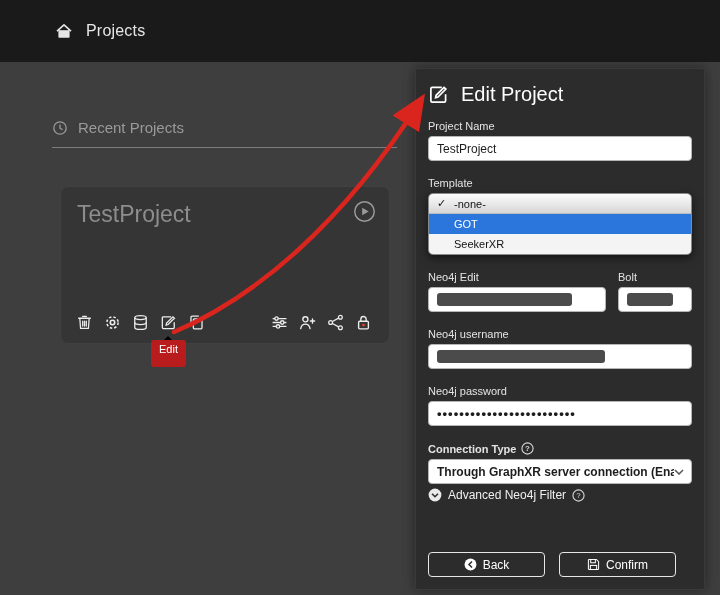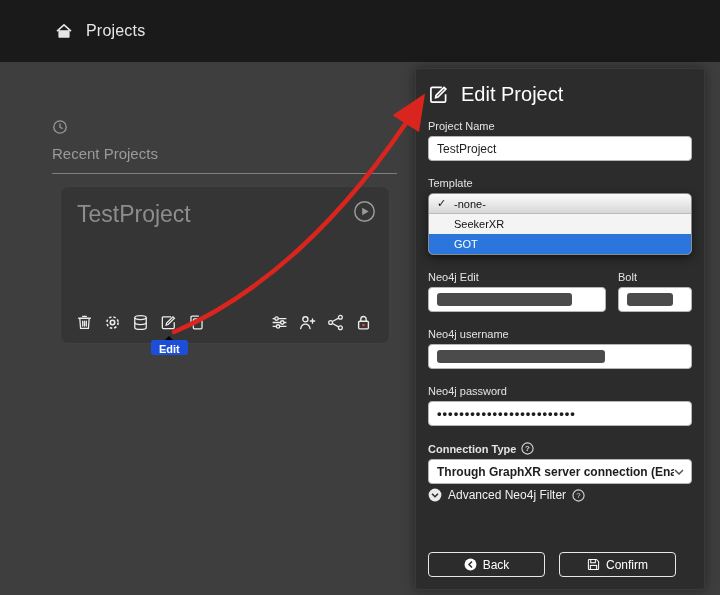--- a/index.html
+++ b/index.html
@@ -8,36 +8,36 @@
     position:relative; background:#3e3e3e; overflow:hidden;
     font-family:"Liberation Sans", sans-serif;
   }
   
   .navbar { position:absolute; top:0; left:0; width:720px; height:62px;
     background:#1a1a1a; display:flex; align-items:center; gap:13px; padding-left:55px; }
   .navbar .title { color:#e6e6e6; font-size:16px; letter-spacing:.2px; }
 
   
   .section-head { position:absolute; left:52px; top:119px; width:345px;
-    display:flex; align-items:flex-start; gap:10px; color:#9a9a9a; font-size:15px;
-    padding-bottom:11px; border-bottom:1px solid #7d7d7d;flex-direction:column; }
+    display:flex; align-items:center; gap:10px; color:#9a9a9a; font-size:15px;
+    padding-bottom:11px; border-bottom:1px solid #7d7d7d; }
 
   
   .card { position:absolute; left:60px; top:186px; width:330px; height:158px;
     background:#353535; border:1px solid #414141; border-radius:8px; padding:14px 16px; }
   .card-title { color:#8d8d8d; font-size:23px; font-weight:400; }
   .play { position:absolute; top:13px; right:13px; cursor:pointer; }
   .icon-row { position:absolute; left:15px; bottom:12px; display:flex; align-items:center;
     gap:11px; color:#ededed; }
   .icon-row .spacer { width:44px; }
   .icon-row span { display:inline-flex; cursor:pointer; }
 
   
-  .tooltip { position:absolute; left:151px; top:340px; background:#1d4ed8; color:#fff;
-    font-size:11px; padding:3px 8px 0; border-radius:3px; z-index:5;font-weight:bold; }
+  .tooltip { position:absolute; left:151px; top:340px; background:#b91c1c; color:#fff;
+    font-size:11px; padding:3px 8px 12px; border-radius:3px; z-index:5; }
   .tooltip::before { content:""; position:absolute; top:-4px; left:50%; margin-left:-4px;
     border-left:4px solid transparent; border-right:4px solid transparent;
     border-bottom:4px solid #000; }
 
   
   .arrow-overlay { position:absolute; inset:0; width:720px; height:595px;
     pointer-events:none; z-index:60; }
 
   
   .panel { position:absolute; left:415px; top:68px; width:290px; height:522px;
@@ -234,22 +234,22 @@
   </div>
 
   <div class="group">
     <div class="field-label">Template</div>
     <div class="dropdown">
       <div class="dd-selected">
         <span class="dd-check">✓</span>
         <span>-none-</span>
       </div>
       <div class="dd-list">
+        <div class="dd-item active">GOT</div>
         <div class="dd-item">SeekerXR</div>
-        <div class="dd-item active">GOT</div>
       </div>
     </div>
   </div>
 
   <div class="group row2">
     <div class="col-host">
       <div class="field-label">Neo4j Edit</div>
       <div class="fake-input">
         <span class="redacted" style="width:135px;"></span>
       </div>

